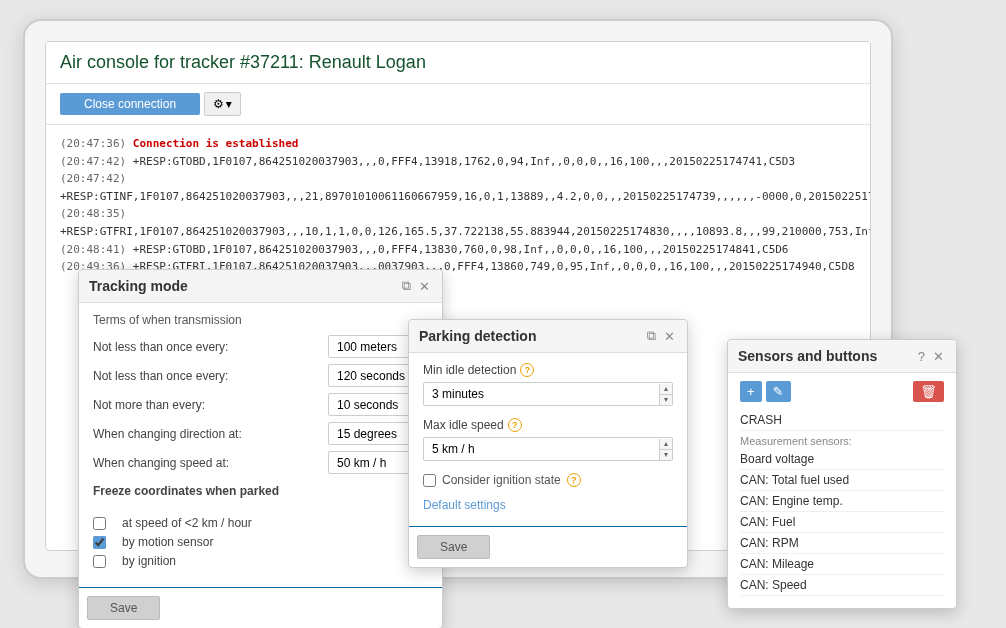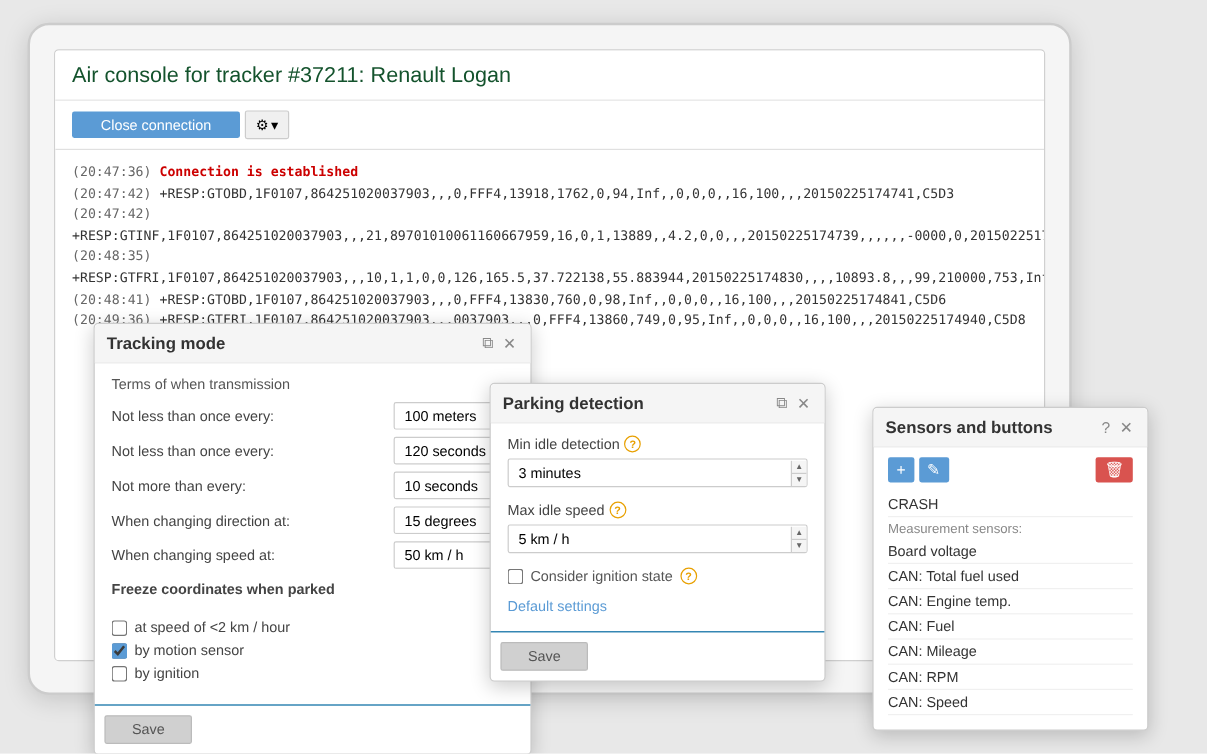--- a/index.html
+++ b/index.html
@@ -214,21 +214,21 @@
     .freeze-label {
       font-size: 12px;
       font-weight: bold;
       color: #444;
       margin-bottom: 18px;
     }
 
     .checkbox-row {
       display: flex;
       align-items: center;
-      gap: 6px;
+      gap: 16px;
       margin-bottom: 5px;
       font-size: 12px;
       color: #444;
     }
 
     .checkbox-row input[type=checkbox] {
       width: 13px;
       height: 13px;
     }
 
@@ -588,18 +588,18 @@
         <button class="sensor-btn delete">
           <span>🗑</span>
         </button>
       </div>
       <div class="sensor-item">CRASH</div>
       <div class="sensor-section-label">Measurement sensors:</div>
       <div class="sensor-item">Board voltage</div>
       <div class="sensor-item">CAN: Total fuel used</div>
       <div class="sensor-item">CAN: Engine temp.</div>
       <div class="sensor-item">CAN: Fuel</div>
+      <div class="sensor-item">CAN: RPM</div>
       <div class="sensor-item">CAN: Mileage</div>
-      <div class="sensor-item">CAN: RPM</div>
       <div class="sensor-item">CAN: Speed</div>
     </div>
   </div>
 </div>
 
 </body></html>

